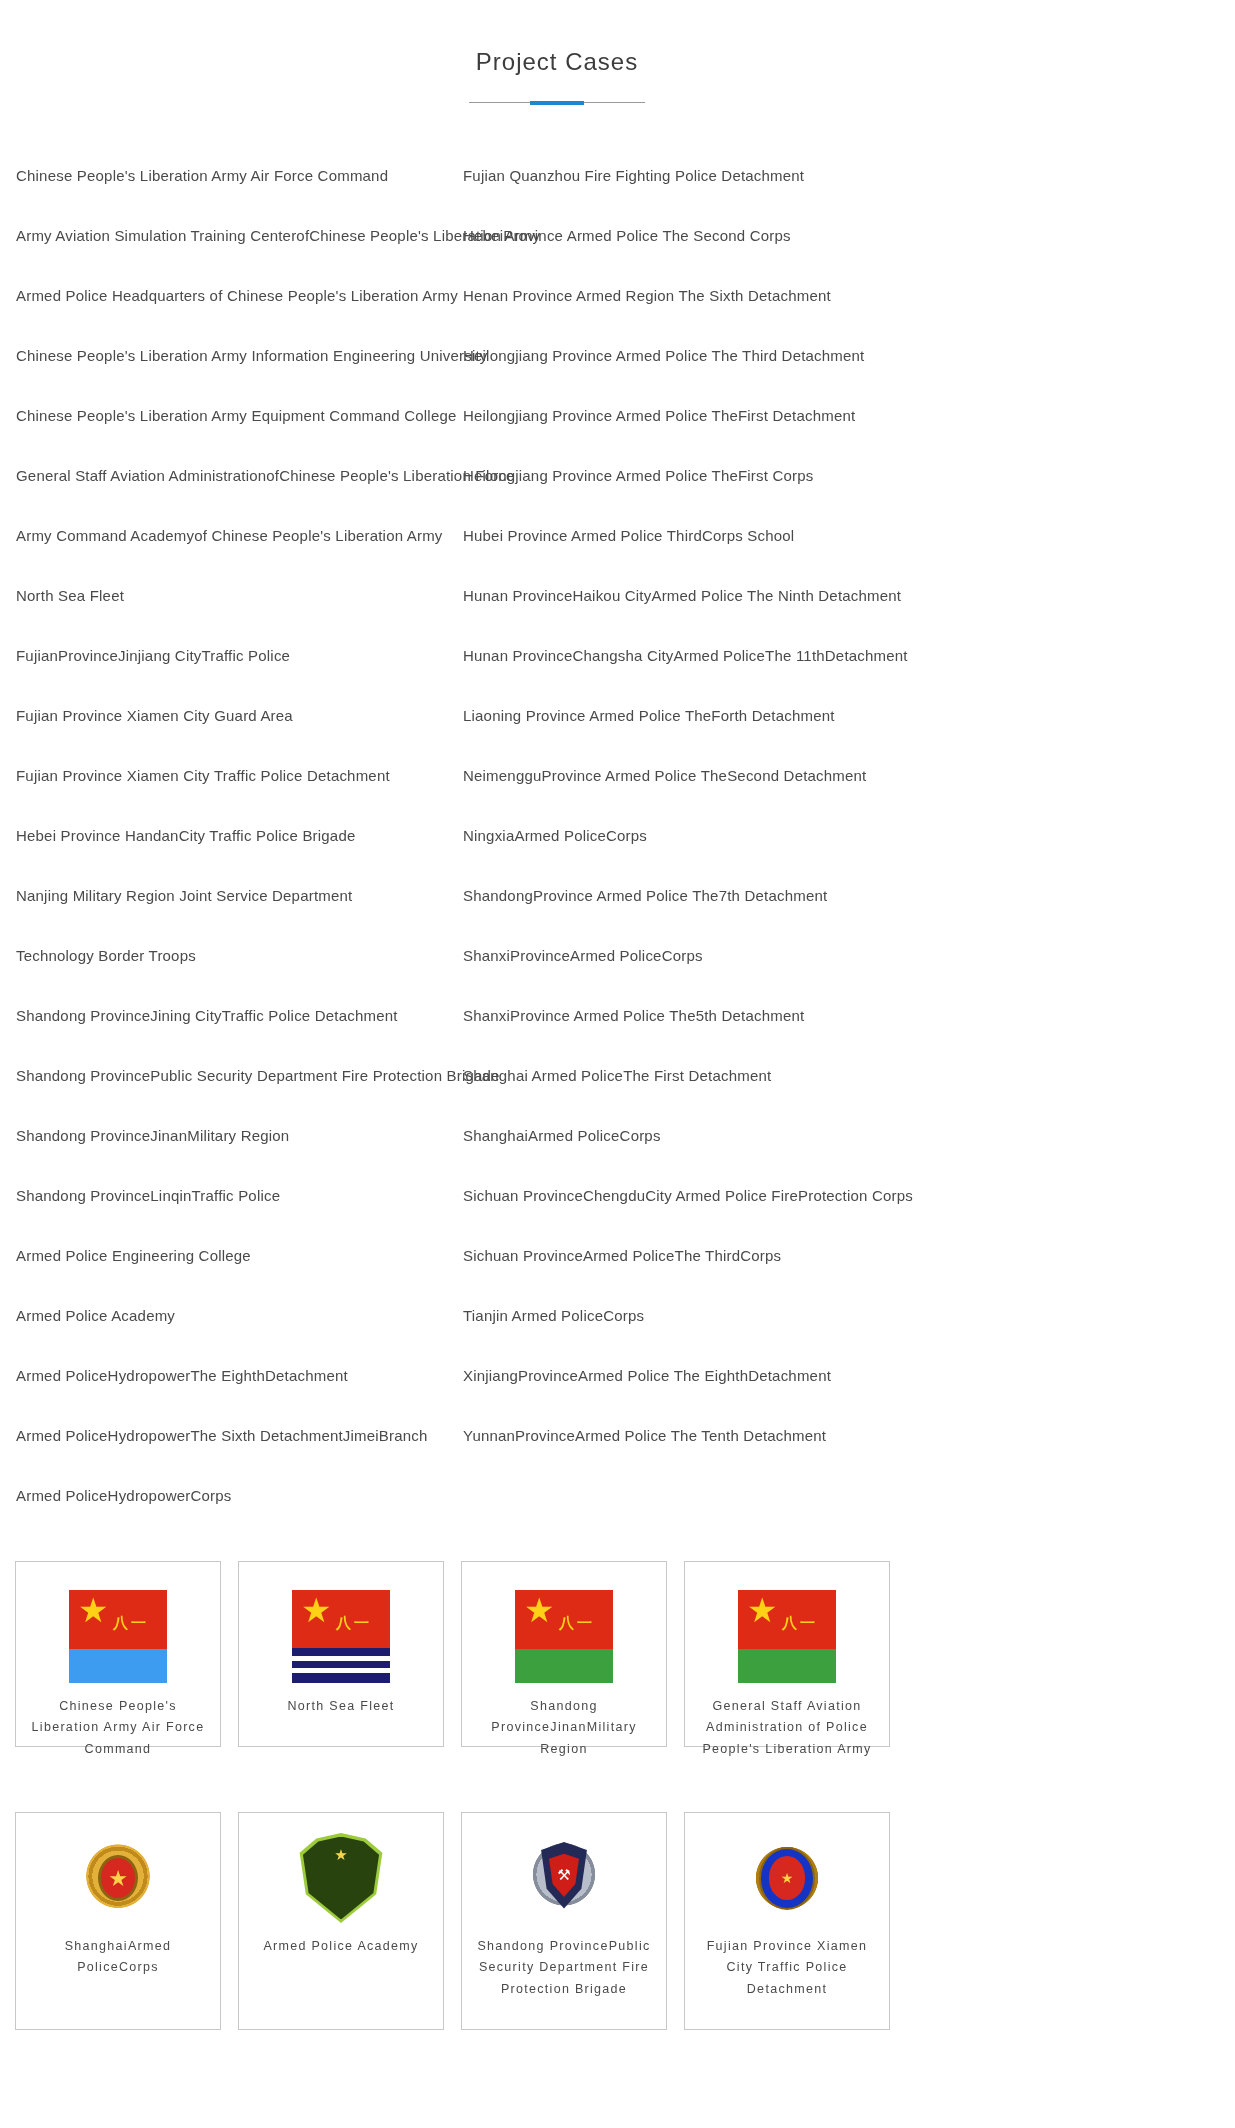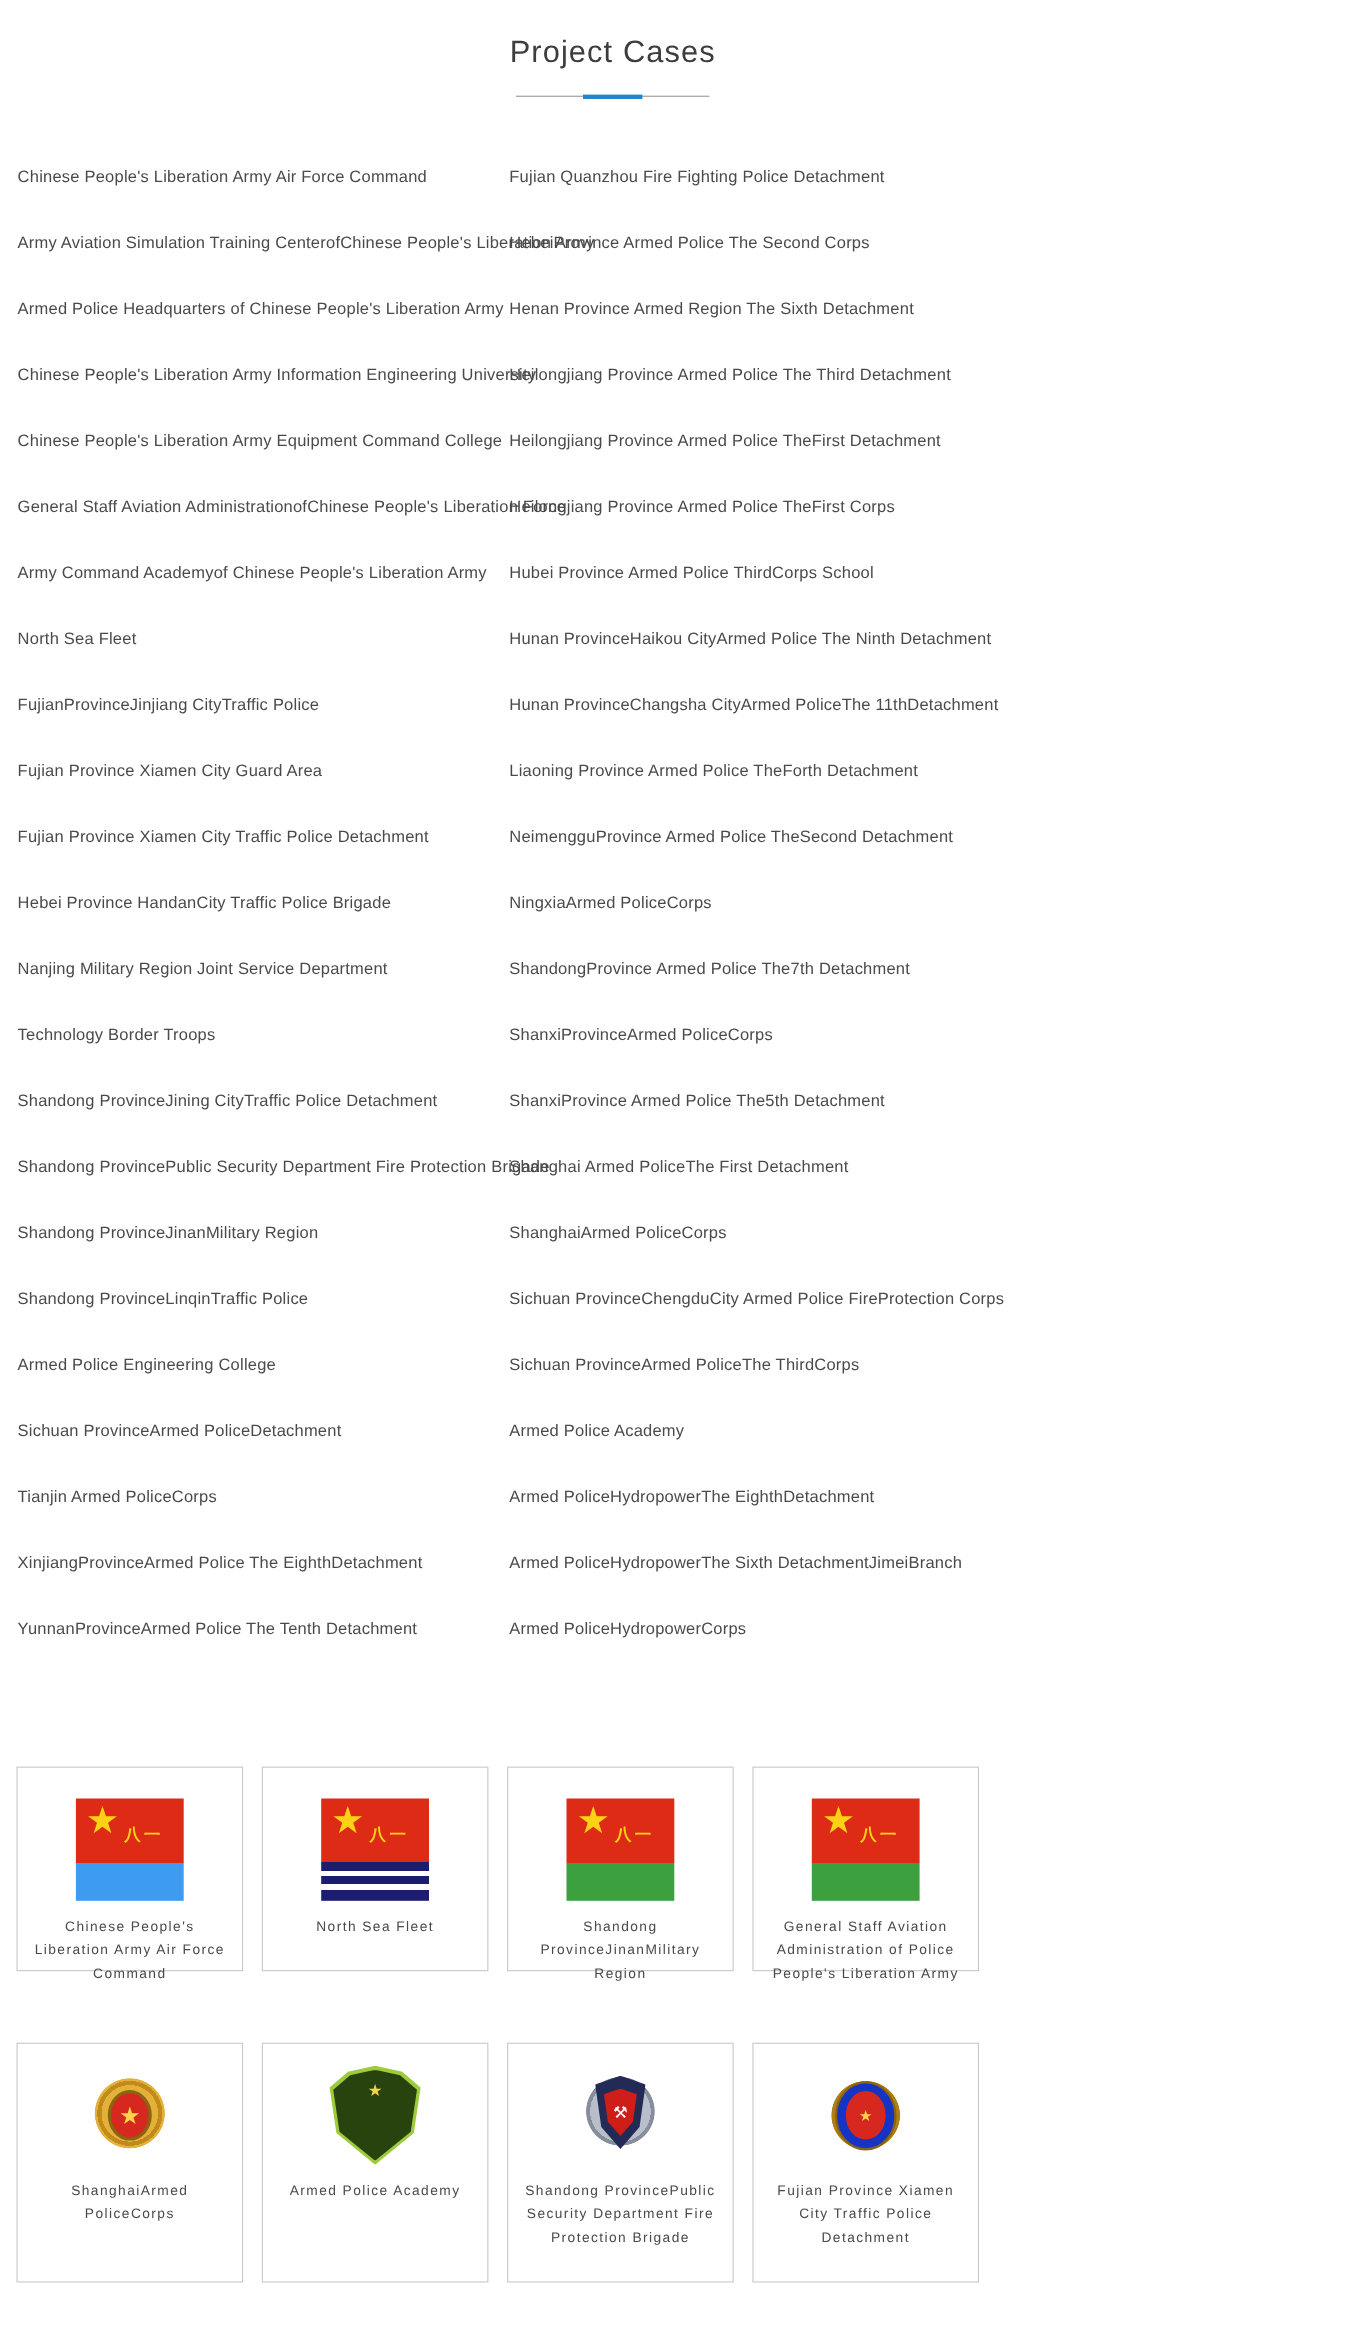--- a/index.html
+++ b/index.html
@@ -5,21 +5,21 @@
   html,body{margin:0;padding:0;background:#ffffff;}
   body{
     width:1235px;height:2128px;position:relative;
     font-family:"Liberation Sans","DejaVu Sans",sans-serif;
     color:#4a4a4a;overflow:hidden;
   }
   .content{width:1114px;padding-top:30px;}
 
   
   .page-title{
-    margin:0;text-align:center;font-size:28px;font-weight:400;
+    margin:15px;text-align:center;font-size:24px;font-weight:400;
     color:#3d3d3d;letter-spacing:1px;line-height:34px;
   }
   .title-underline{position:relative;width:176px;height:6px;margin:21px auto 0;}
   .title-underline .base-line{
     position:absolute;left:0;right:0;top:2px;height:1px;background:#9a9a9a;
   }
   .title-underline .accent-bar{
     position:absolute;left:50%;top:1px;transform:translateX(-50%);
     width:54px;height:4px;
   }
@@ -242,23 +242,20 @@
       </div>
       <div class="cell right">
         <span>Sichuan ProvinceChengduCity Armed Police FireProtection Corps</span>
       </div>
       <div class="cell left">
         <span>Armed Police Engineering College</span>
       </div>
       <div class="cell right">
         <span>Sichuan ProvinceArmed PoliceThe ThirdCorps</span>
       </div>
-      <div class="cell right">
-        <span>Sichuan ProvinceArmed PoliceDetachment</span>
-      </div>
       <div class="cell left">
         <span>Armed Police Academy</span>
       </div>
       <div class="cell right">
         <span>Tianjin Armed PoliceCorps</span>
       </div>
       <div class="cell left">
         <span>Armed PoliceHydropowerThe EighthDetachment</span>
       </div>
       <div class="cell right">

